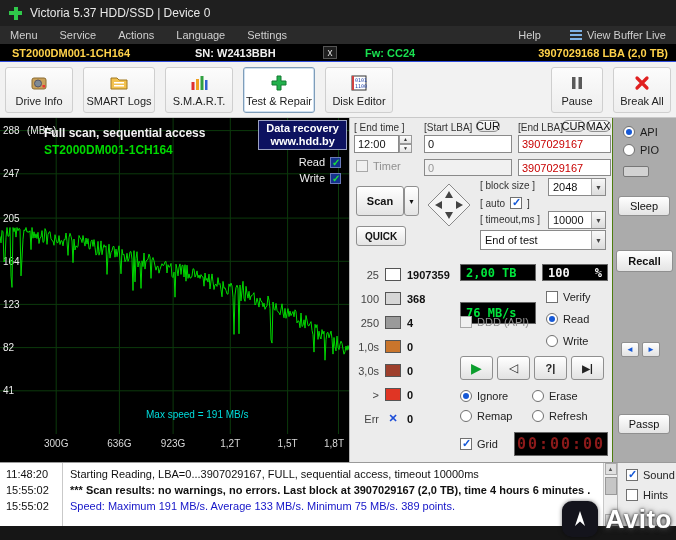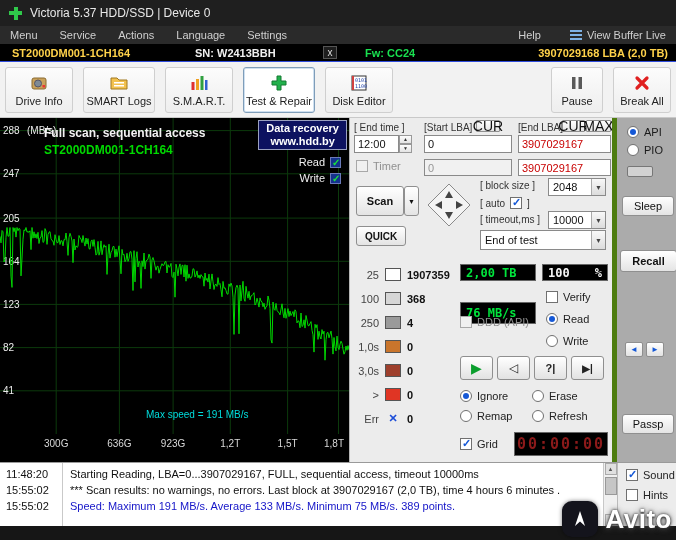--- a/index.html
+++ b/index.html
@@ -47,21 +47,21 @@
 
   
   .controls{position:absolute;left:349px;top:0;width:263px;height:344px;background:#ececec;border-left:1px solid #b5b5b5;}
   .lbl{position:static;font-size:10px;color:#333;white-space:nowrap;}
   .plbl{position:absolute;font-size:10px;color:#333;white-space:nowrap;}
   .inp{position:absolute;background:#fff;border:1px solid #8a8a8a;font-size:11px;font-family:"Liberation Sans",sans-serif;padding:0 3px;color:#111;}
   .inp.red{color:#c80000;font-weight:normal;}
   .inp.dis{background:#f1f1f1;color:#979797;}
   .btn{position:absolute;background:linear-gradient(#ffffff,#e4e4e4);border:1px solid #8f8f8f;border-radius:3px;font-size:11px;display:flex;align-items:center;justify-content:center;color:#111;}
   .btn.bold{font-weight:bold;}
-  .mini{font-size:14px;border-radius:1px;}
+  .mini{font-size:11px;border-radius:6px;}
   .spin{position:absolute;display:flex;flex-direction:column;}
   .spin i{flex:1;font-style:normal;background:linear-gradient(#fdfdfd,#e3e3e3);border:1px solid #999;color:#333;text-align:center;line-height:7px;font-size:5px;}
   .spin .up::after{content:"▲";}
   .spin .dn::after{content:"▼";}
   .combo{position:absolute;background:#fff;border:1px solid #8a8a8a;display:flex;align-items:center;font-size:11px;color:#111;}
   .combo .ctext{padding-left:4px;}
   .combo .arrow{margin-left:auto;width:14px;align-self:stretch;background:linear-gradient(#f8f8f8,#dcdcdc);border-left:1px solid #aaa;display:flex;align-items:center;justify-content:center;}
   .combo .arrow::after{content:"▼";font-size:7px;color:#444;}
   .ctl-item{position:absolute;display:flex;align-items:center;gap:5px;font-size:11px;color:#222;white-space:nowrap;}
   .dis-label{color:#909090;}
@@ -79,21 +79,21 @@
   .swatch{width:16px;height:13px;border:1px solid #555;text-align:center;line-height:12px;font-size:11px;}
   .stat-count{font-weight:bold;color:#111;}
   .tbtn{position:absolute;width:33px;height:24px;background:linear-gradient(#ffffff,#e2e2e2);border:1px solid #8f8f8f;border-radius:3px;display:flex;align-items:center;justify-content:center;}
   .g-play::after{content:"▶";color:#0b9e2d;font-size:14px;}
   .g-back::after{content:"◁";color:#222;font-size:12px;}
   .g-q::after{content:"?|";color:#222;font-size:11px;font-weight:bold;}
   .g-end::after{content:"▶|";color:#222;font-size:10px;font-weight:bold;}
   .dpad{position:absolute;}
 
   
-  .rightstrip{position:absolute;left:612px;top:0;width:64px;height:344px;background:#ababab;border-left:5px solid #4d7c0f;}
+  .rightstrip{position:absolute;left:612px;top:0;width:64px;height:344px;background:#ababab;border-left:1px solid #4d7c0f;}
   .rightstrip .ctl-item{color:#1a1a1a;}
   .led{position:absolute;background:#d2d2d2;border:1px solid #777;border-radius:2px;}
   .navmini{position:absolute;display:flex;gap:3px;}
   .navmini .nb{width:18px;height:15px;background:linear-gradient(#fff,#e2e2e2);border:1px solid #8f8f8f;border-radius:2px;display:flex;align-items:center;justify-content:center;}
   .nb.left::after{content:"◄";font-size:8px;color:#1558d6;}
   .nb.right::after{content:"►";font-size:8px;color:#1558d6;}
 
   
   .logarea{position:absolute;left:0;top:462px;width:676px;height:64px;background:#fff;border-top:1px solid #9a9a9a;}
   .logtable{position:absolute;left:0;top:0;right:73px;bottom:0;overflow:hidden;padding-top:3px;}
@@ -437,21 +437,21 @@
   </div>
 
   <div class="logarea">
     <div class="logtable">
       <div class="logrow">
           <span class="logtime">11:48:20</span>
           <span class="logmsg" style="color: rgb(16, 16, 16);">Starting Reading, LBA=0...3907029167, FULL, sequential access, timeout 10000ms</span>
         </div>
       <div class="logrow">
           <span class="logtime">15:55:02</span>
-          <span class="logmsg" style="color: rgb(16, 16, 16);">*** Scan results: no warnings, no errors. Last block at 3907029167 (2,0 TB), time 4 hours 6 minutes .</span>
+          <span class="logmsg" style="color: rgb(16, 16, 16); font-weight: bold;">*** Scan results: no warnings, no errors. Last block at 3907029167 (2,0 TB), time 4 hours 6 minutes .</span>
         </div>
       <div class="logrow">
           <span class="logtime">15:55:02</span>
           <span class="logmsg" style="color: rgb(21, 21, 200);">Speed: Maximum 191 MB/s. Average 133 MB/s. Minimum 75 MB/s. 389 points.</span>
         </div>
     </div>
     <div class="logscroll">
       <span class="sbtn sb-up"></span>
       <span class="sthumb"></span>
       <span class="sbtn sb-dn bottom"></span>

